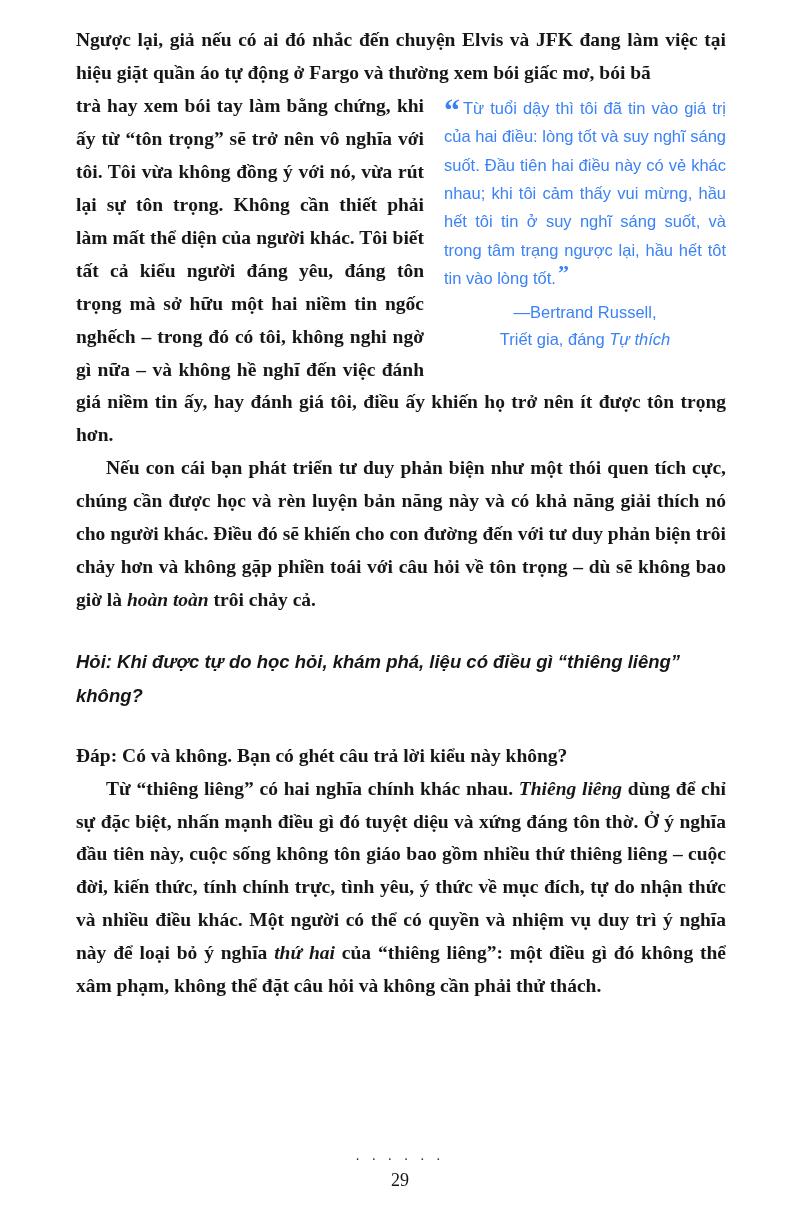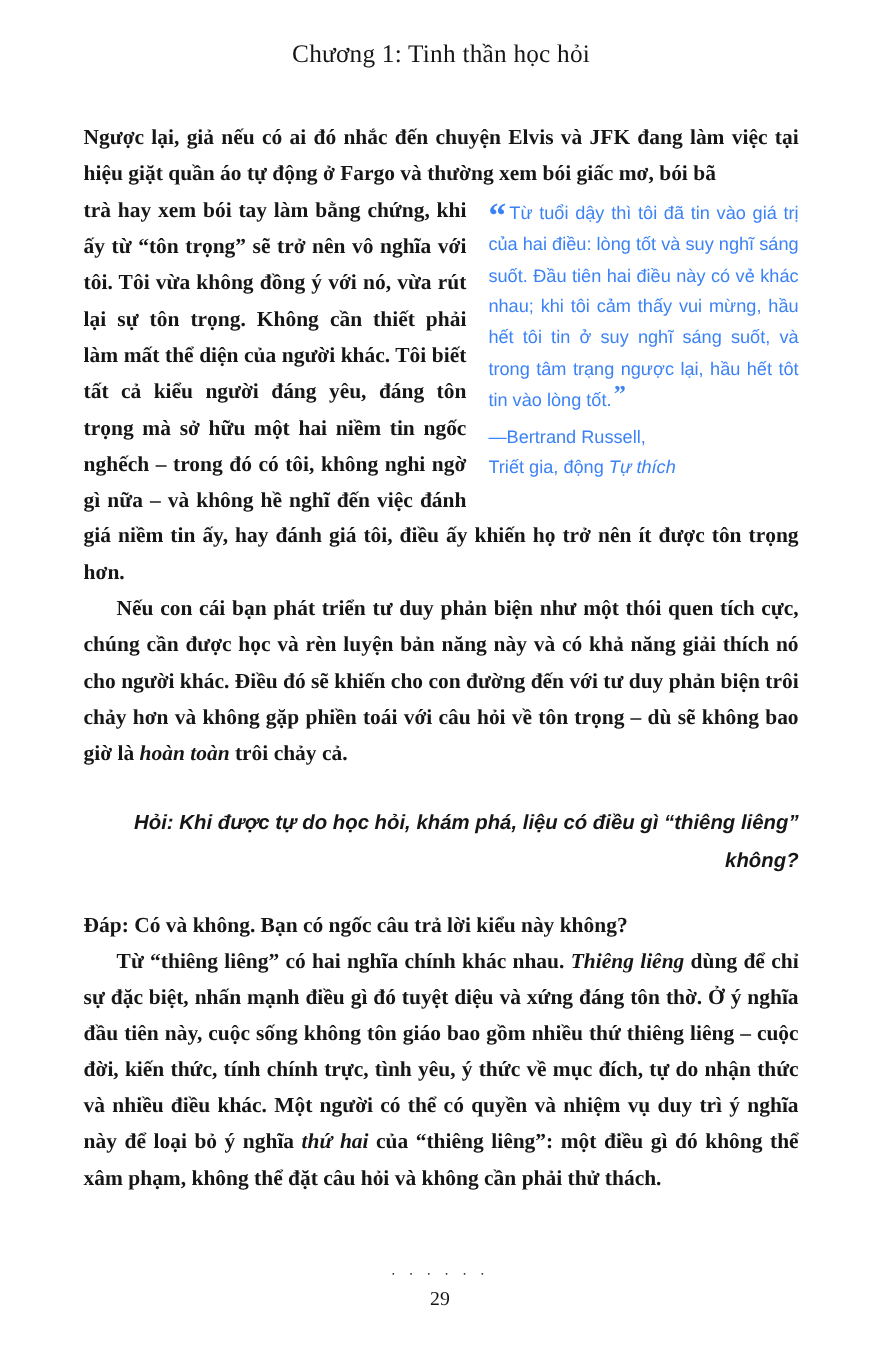--- a/index.html
+++ b/index.html
@@ -52,33 +52,33 @@
   }
   .pq-close {
     font-family: "Liberation Serif", serif;
     font-size: 22px;
     font-weight: bold;
     line-height: 0;
     vertical-align: 4px;
     margin-left: 2px;
   }
   .pq-attr {
-    text-align: left;
+    text-align: center;
     margin-top: 6px;
     font-size: 16.5px;
     line-height: 1.65;
   }
   .question {
     margin: 28px 0 26px 0;
     font-family: "Liberation Sans", "DejaVu Sans", sans-serif;
     font-size: 18.5px;
     font-weight: bold;
     font-style: italic;
     line-height: 1.85;
-    text-align: right;
+    text-align: left;
   }
   .clear { clear: both; }
   .page-footer {
     position: absolute;
     left: 0;
     right: 0;
     bottom: 32px;
     text-align: center;
   }
   .footer-dots {
@@ -90,41 +90,40 @@
   .page-number {
     font-size: 18px;
     margin-top: 3px;
   }
 </style>
 </head>
 <body>
 
 <div class="page">
 
-  <h1 class="chapter-title">Chương 1: Tinh thần học hỏi</h1>
 
   <p class="body-par"><span>Ngược lại, giả nếu có ai đó nhắc đến chuyện Elvis và JFK đang làm việc tại hiệu giặt quần áo tự động ở Fargo và thường xem bói giấc mơ, bói bã</span></p>
 
   <div class="wrap-zone">
     <aside class="pull-quote">
       <div class="pq-text"><span class="pq-open">“</span><span>Từ tuổi dậy thì tôi đã tin vào giá trị của hai điều: lòng tốt và suy nghĩ sáng suốt. Đầu tiên hai điều này có vẻ khác nhau; khi tôi cảm thấy vui mừng, hầu hết tôi tin ở suy nghĩ sáng suốt, và trong tâm trạng ngược lại, hầu hết tôt tin vào lòng tốt.</span><span class="pq-close">”</span></div>
       <div class="pq-attr">
         <div>—Bertrand Russell,</div>
-        <div><span>Triết gia, động </span><span class="italic">Tự thích</span></div>
+        <div><span>Triết gia, đáng </span><span class="italic">Tự thích</span></div>
       </div>
     </aside>
     <p class="body-par"><span>trà hay xem bói tay làm bằng chứng, khi ấy từ “tôn trọng” sẽ trở nên vô nghĩa với tôi. Tôi vừa không đồng ý với nó, vừa rút lại sự tôn trọng. Không cần thiết phải làm mất thể diện của người khác. Tôi biết tất cả kiểu người đáng yêu, đáng tôn trọng mà sở hữu một hai niềm tin ngốc nghếch – trong đó có tôi, không nghi ngờ gì nữa – và không hề nghĩ đến việc đánh giá niềm tin ấy, hay đánh giá tôi, điều ấy khiến họ trở nên ít được tôn trọng hơn.</span></p>
 
     <p class="body-par indent"><span>Nếu con cái bạn phát triển tư duy phản biện như một thói quen tích cực, chúng cần được học và rèn luyện bản năng này và có khả năng giải thích nó cho người khác. Điều đó sẽ khiến cho con đường đến với tư duy phản biện trôi chảy hơn và không gặp phiền toái với câu hỏi về tôn trọng – dù sẽ không bao giờ là </span><span class="italic">hoàn toàn</span><span> trôi chảy cả.</span></p>
     <div class="clear"></div>
   </div>
 
   <p class="question"><span>Hỏi: Khi được tự do học hỏi, khám phá, liệu có điều gì “thiêng liêng” không?</span></p>
 
-  <p class="body-par"><span>Đáp: Có và không. Bạn có ngốc câu trả lời kiểu này không?</span></p>
+  <p class="body-par"><span>Đáp: Có và không. Bạn có ghét câu trả lời kiểu này không?</span></p>
 
   <p class="body-par indent"><span>Từ “thiêng liêng” có hai nghĩa chính khác nhau. </span><span class="italic">Thiêng liêng</span><span> dùng để chỉ sự đặc biệt, nhấn mạnh điều gì đó tuyệt diệu và xứng đáng tôn thờ. Ở ý nghĩa đầu tiên này, cuộc sống không tôn giáo bao gồm nhiều thứ thiêng liêng – cuộc đời, kiến thức, tính chính trực, tình yêu, ý thức về mục đích, tự do nhận thức và nhiều điều khác. Một người có thể có quyền và nhiệm vụ duy trì ý nghĩa này để loại bỏ ý nghĩa </span><span class="italic">thứ hai</span><span> của “thiêng liêng”: một điều gì đó không thể xâm phạm, không thể đặt câu hỏi và không cần phải thử thách.</span></p>
 
   <div class="page-footer">
     <div class="footer-dots">· · · · · ·</div>
     <div class="page-number">29</div>
   </div>
 
 </div>
 

